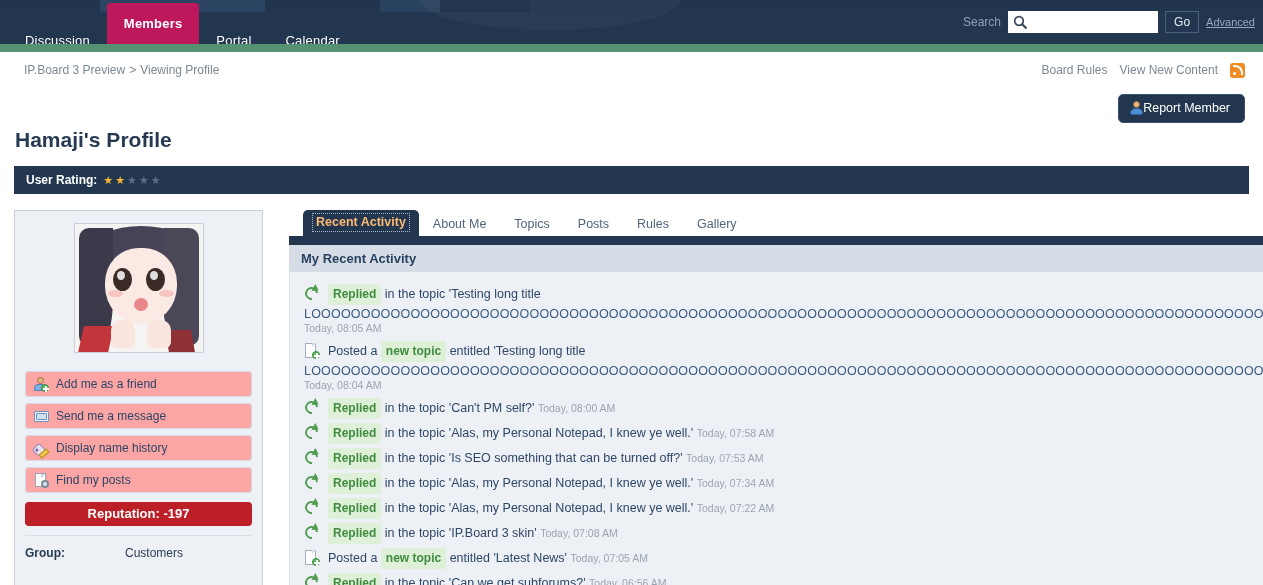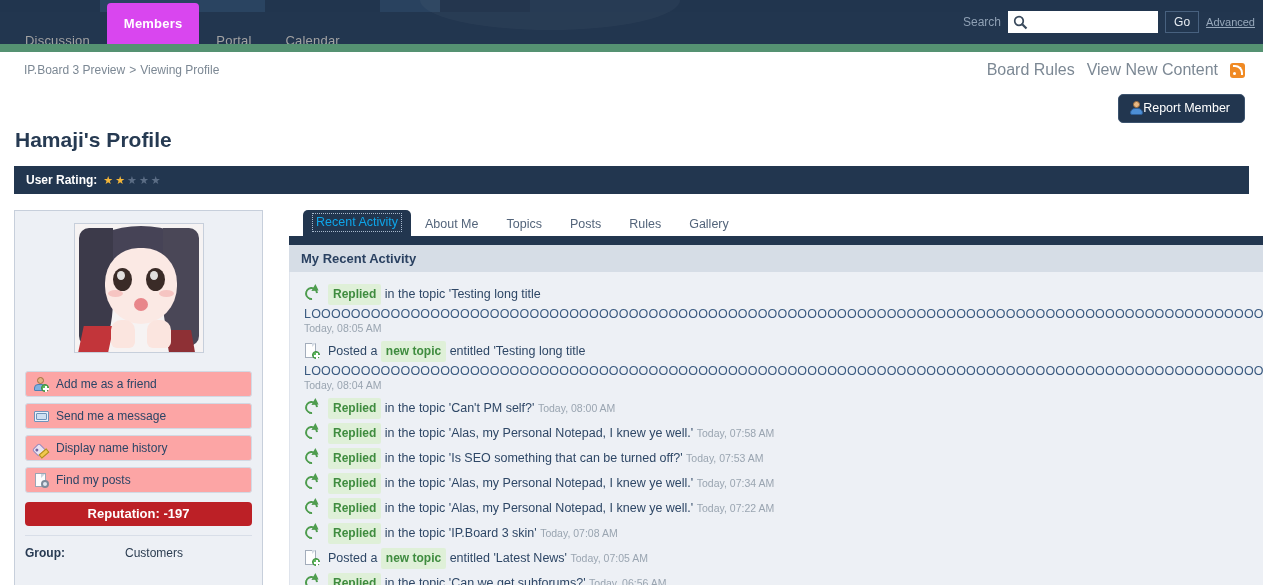--- a/index.html
+++ b/index.html
@@ -40,29 +40,29 @@
     background: rgba(255,255,255,.035);
   }
   .nav {
     position: absolute; top: 0; left: 0; right: 0; bottom: 0;
     display: flex; align-items: stretch;
   }
   .nav-items { display: flex; align-items: stretch; margin-left: 8px; }
   .nav-item {
     display: flex; align-items: center;
     padding: 0 17px;
-    color: #a3a3a3;
+    color: #ffffff;
     font-size: 13px;
     letter-spacing: .2px;
     cursor: pointer;
     text-decoration: none;
     margin-top: 36px;
   }
   .nav-item.active {
-    background: #d946ef;
+    background: #be185d;
     color: #ffffff;
     font-weight: bold;
     border-top-left-radius: 4px;
     border-top-right-radius: 4px;
     margin-top: 3px;
   }
   .nav-right {
     margin-left: auto;
     display: flex; align-items: center;
     padding-right: 8px;
@@ -114,21 +114,21 @@
     height: 36px;
     display: flex; align-items: center;
     padding: 0 18px 0 24px;
     background: #fff;
     font-size: 12px;
   }
   .crumb { color: #7c8894; cursor: pointer; }
   .crumb-sep { color: #7c8894; margin: 0 4px; }
   .crumb-cur { color: #7c8894; }
   .crumb-right { margin-left: auto; display: flex; align-items: center; gap: 12px; }
-  .crumb-right a { color: #7c8894; text-decoration: none; cursor: pointer; font-size: 16px; }
+  .crumb-right a { color: #7c8894; text-decoration: none; cursor: pointer; font-size: 12px; }
   .rss {
     width: 15px; height: 15px;
     background: #f08a24;
     border-radius: 3px;
     position: relative;
   }
   .rss:before{
     content:""; position:absolute; left:3px; bottom:3px;
     width:3px;height:3px;border-radius:50%;background:#fff;
   }
@@ -287,22 +287,22 @@
   .tab {
     font-size: 12.5px;
     color: #53647a;
     padding: 0 14px;
     height: 24px;
     line-height: 24px;
     cursor: pointer;
   }
   .tab.active {
     background: #22364f;
-    color: #0ea5e9;
-    font-weight: normal;
+    color: #fdba74;
+    font-weight: bold;
     border-radius: 5px 5px 0 0;
     height: 26px;
     line-height: 24px;
     padding: 0 9px;
   }
   .tab.active span.focus {
     display: inline-block;
     border: 1px dotted #a9bace;
     padding: 0 3px;
     line-height: 17px;

